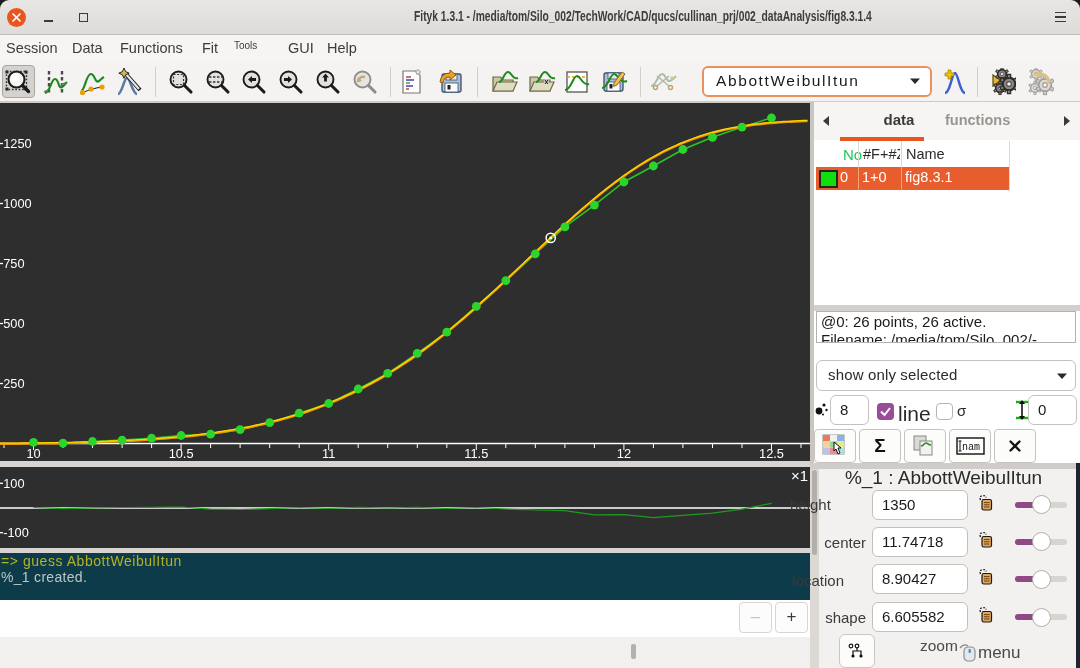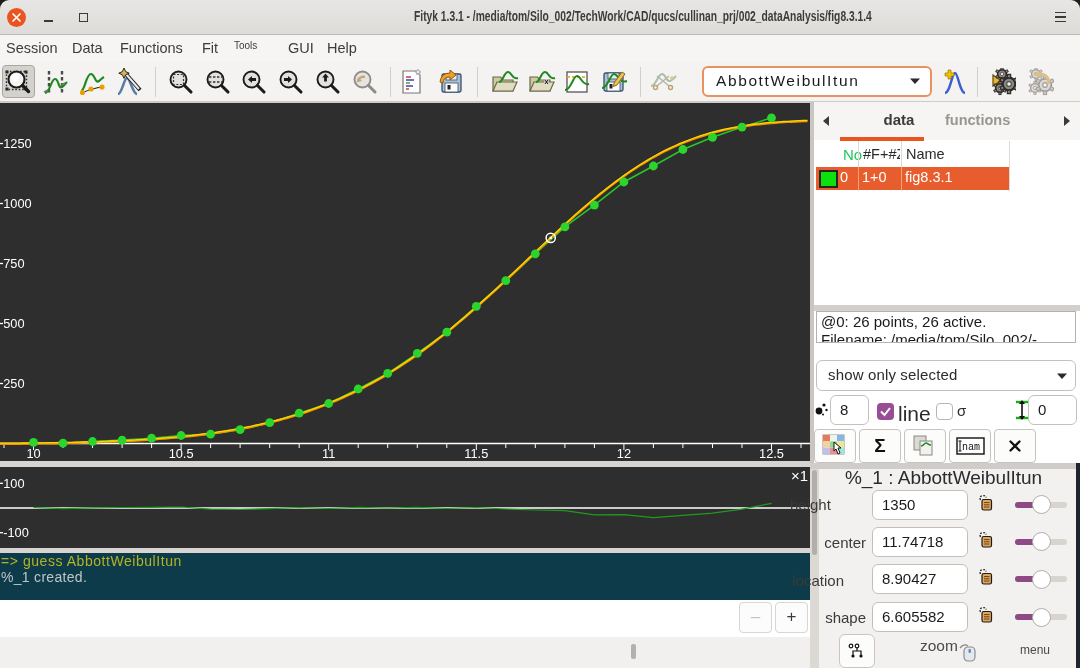--- a/index.html
+++ b/index.html
@@ -490,12 +490,12 @@
 <path d="M9,5 v3 m0,0 h-4 v4 m4,-4 h4 v4" fill="none" stroke="#111" stroke-width="1.2"></path>
 <circle cx="5" cy="13" r="1.6" fill="#111"></circle>
     <circle cx="13" cy="13" r="1.6" fill="#111"></circle>
   </svg>
 <div class="abs" style="left:920px;top:637px;font-size:15.5px;color:#4c4a47">zoom</div>
 <svg class="abs" style="left:958px;top:641px" width="20" height="22">
     <path d="M2,7 q4,-5 8,-2" fill="none" stroke="#8a8783" stroke-width="1.4"></path>
     <rect x="6" y="6" width="11" height="14" rx="4" fill="#e4e8ec" stroke="#8a8e94" stroke-width="1.2"></rect>
     <rect x="10.5" y="8" width="2.4" height="4" rx="1" fill="#5a8ac0"></rect>
   </svg>
-<div class="abs" style="left:1020px;top:643px;font-size:12px;color:#4c4a47">menu</div>
+<div class="abs" style="left:978px;top:643px;font-size:17px;color:#4c4a47">menu</div>
 </body></html>

